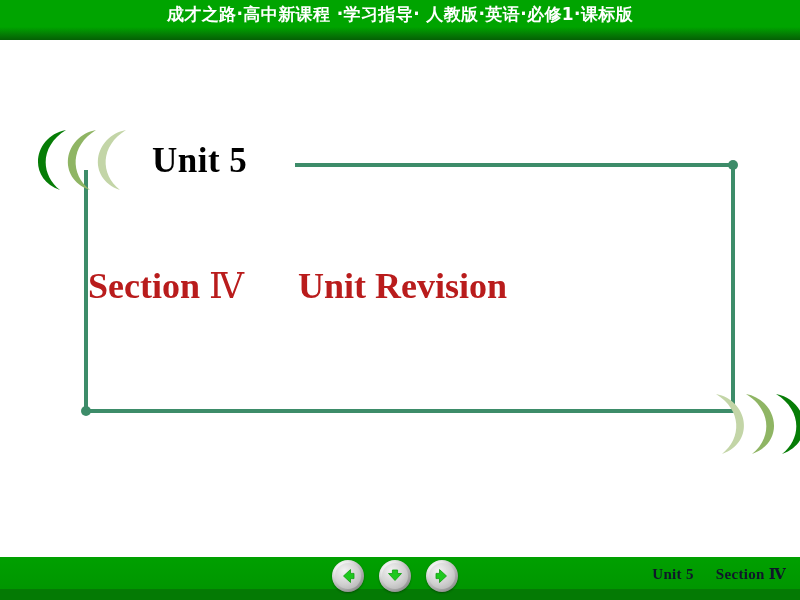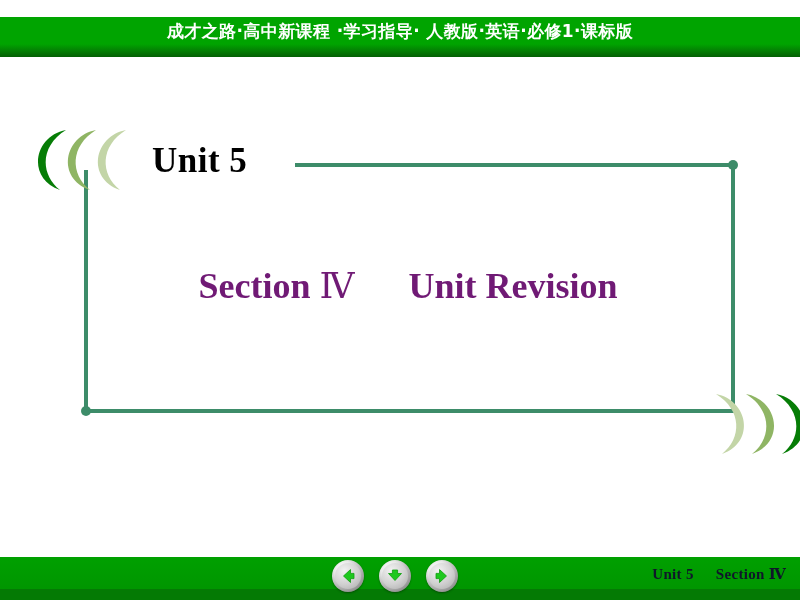--- a/index.html
+++ b/index.html
@@ -11,21 +11,21 @@
     width: 800px;
     height: 600px;
     position: relative;
     overflow: hidden;
     font-family: "Liberation Serif", "DejaVu Serif", serif;
   }
 
   
   #header-bar {
     position: absolute;
-    left: 0; top: 17px;
+    left: 0; top: 0;
     width: 800px; height: 40px;
     background: #0f766e;
     overflow: hidden;
   }
   #header-bar .hdr-top {
     position: absolute;
     left: 0; top: 0;
     width: 800px; height: 27px;
     background: #00a400;
   }
@@ -88,24 +88,24 @@
     font-size: 35px;
     font-weight: bold;
     color: #000000;
     letter-spacing: 0.5px;
     white-space: nowrap;
   }
   #main-title {
     position: absolute;
     left: 88px; top: 265px;
     width: 640px;
-    text-align: center;
+    text-align: left;
     font-size: 36px;
     font-weight: bold;
-    color: #701a75;
+    color: #b91c1c;
     white-space: nowrap;
   }
   #main-title .roman {
     font-weight: normal;
     font-size: 35px;
   }
   #main-title .gap { display: inline-block; width: 36px; }
 
   
   #footer-bar {

